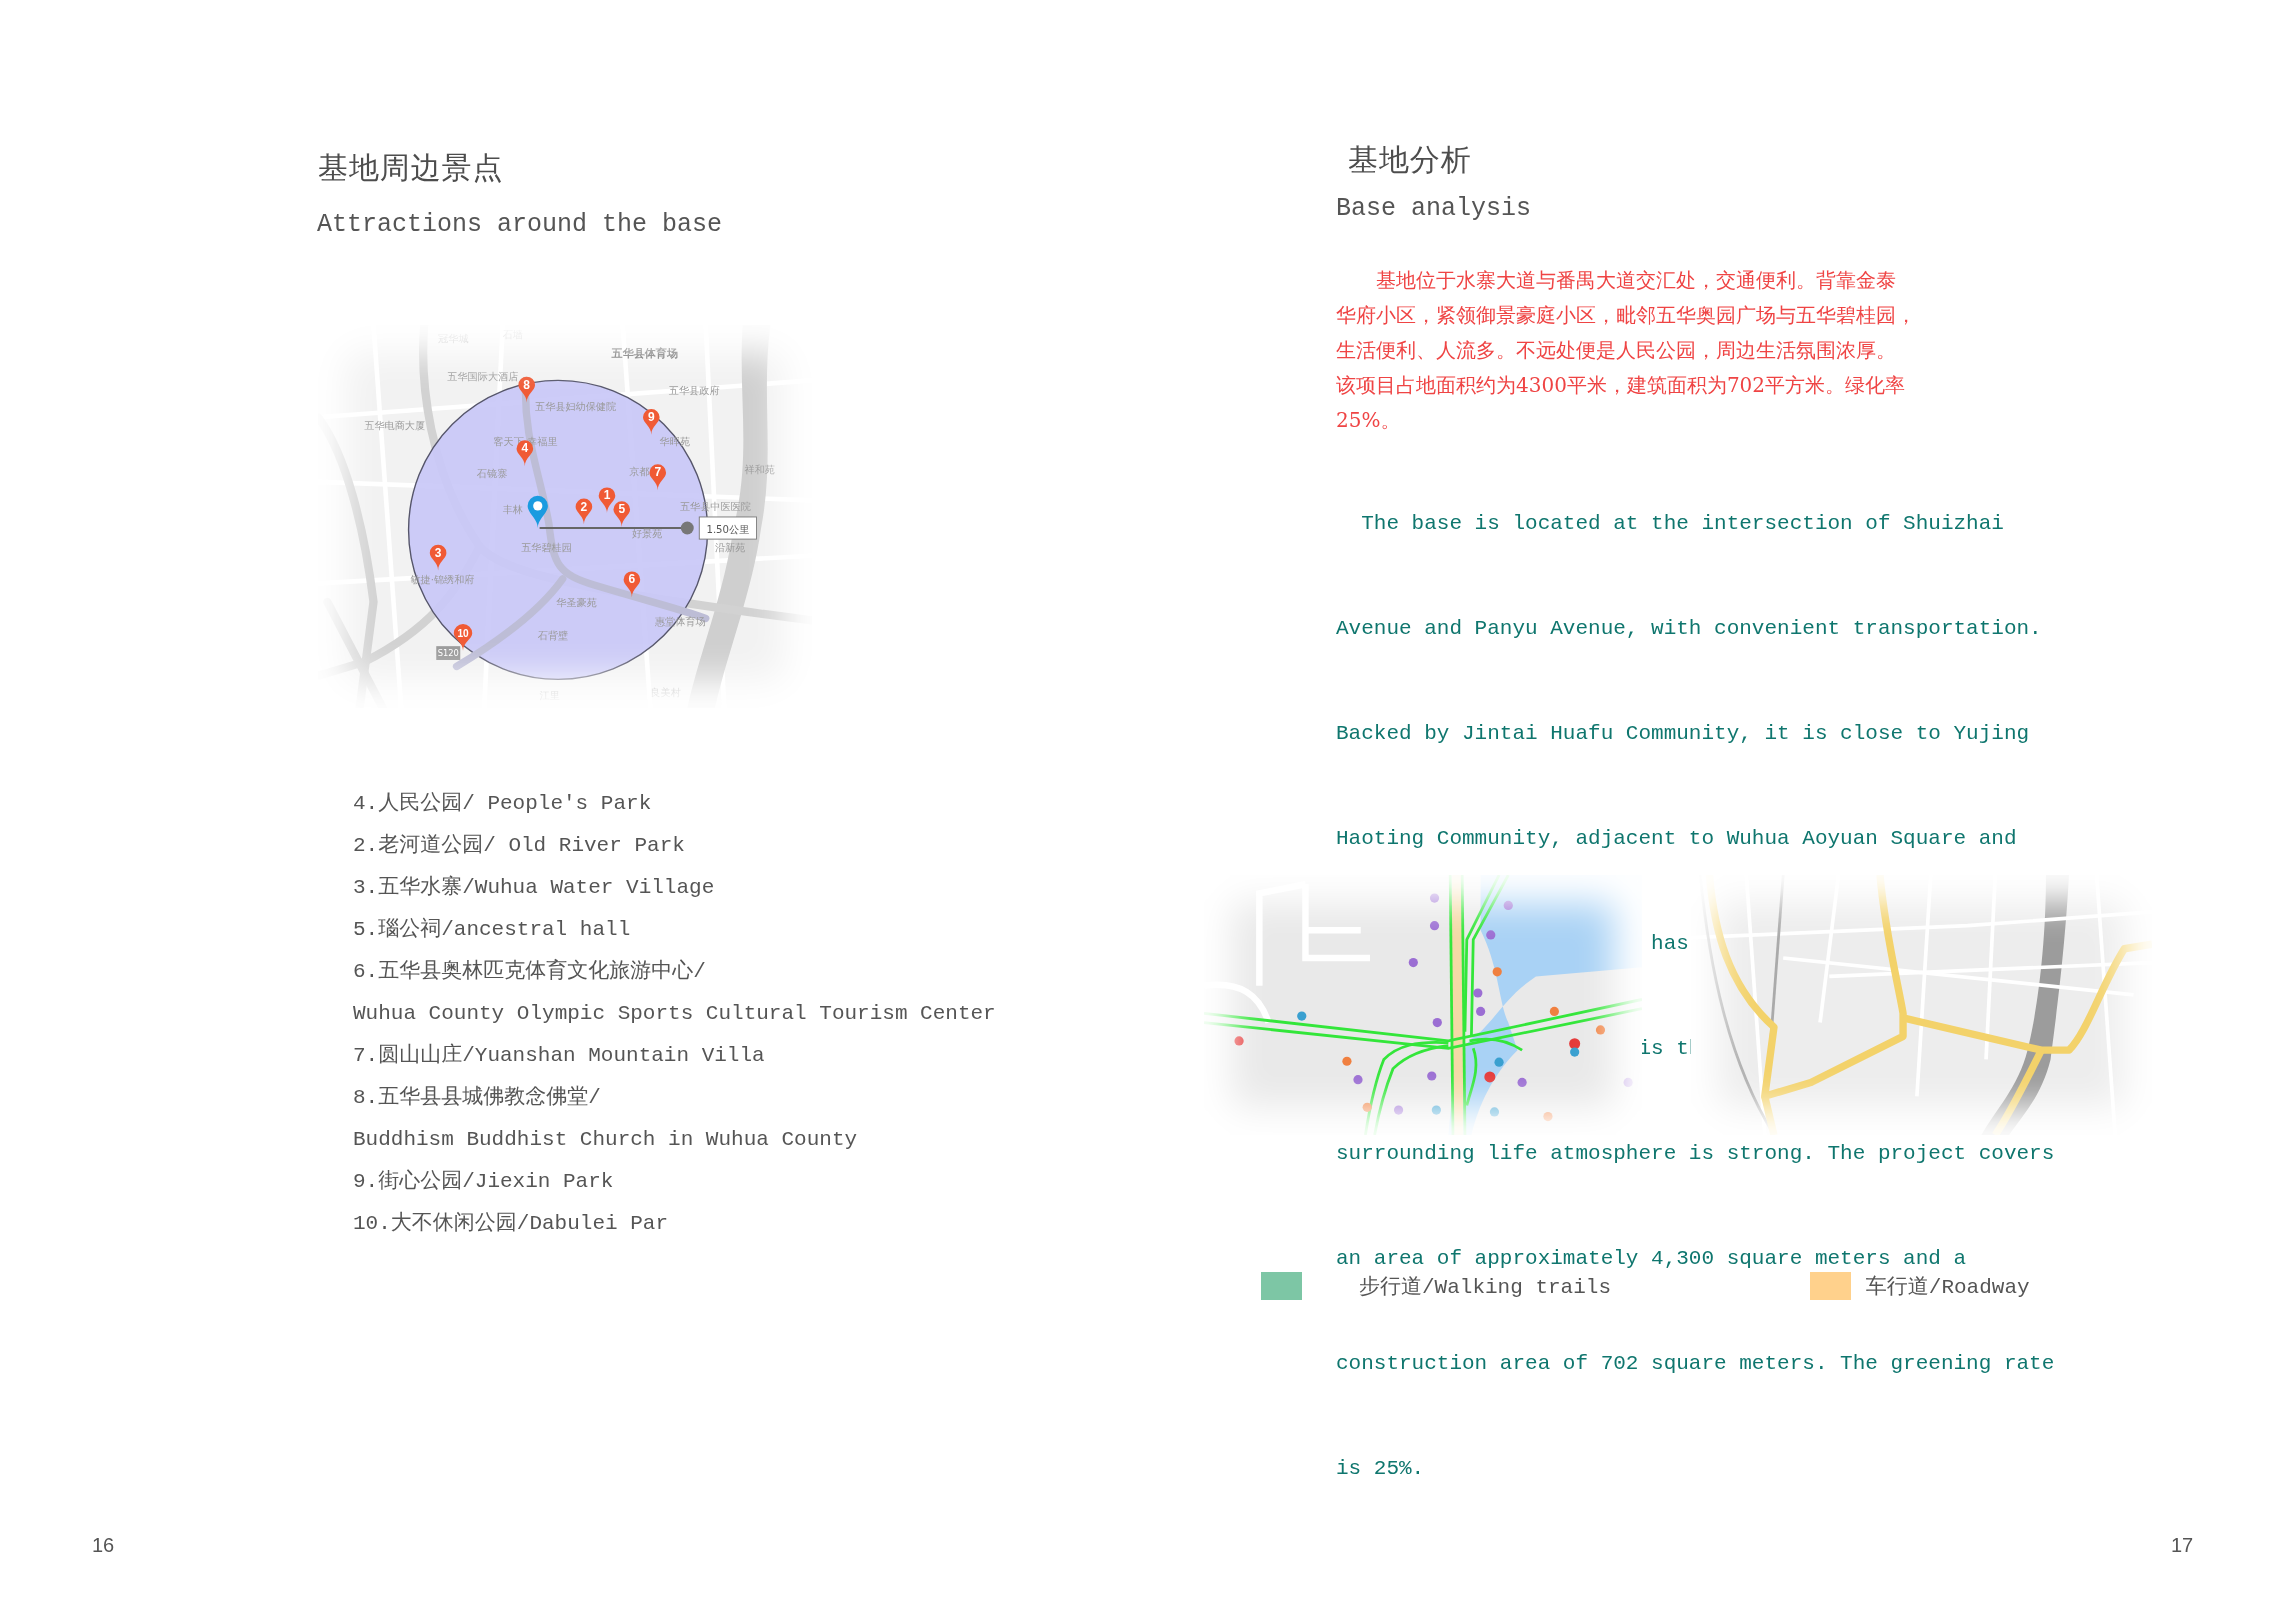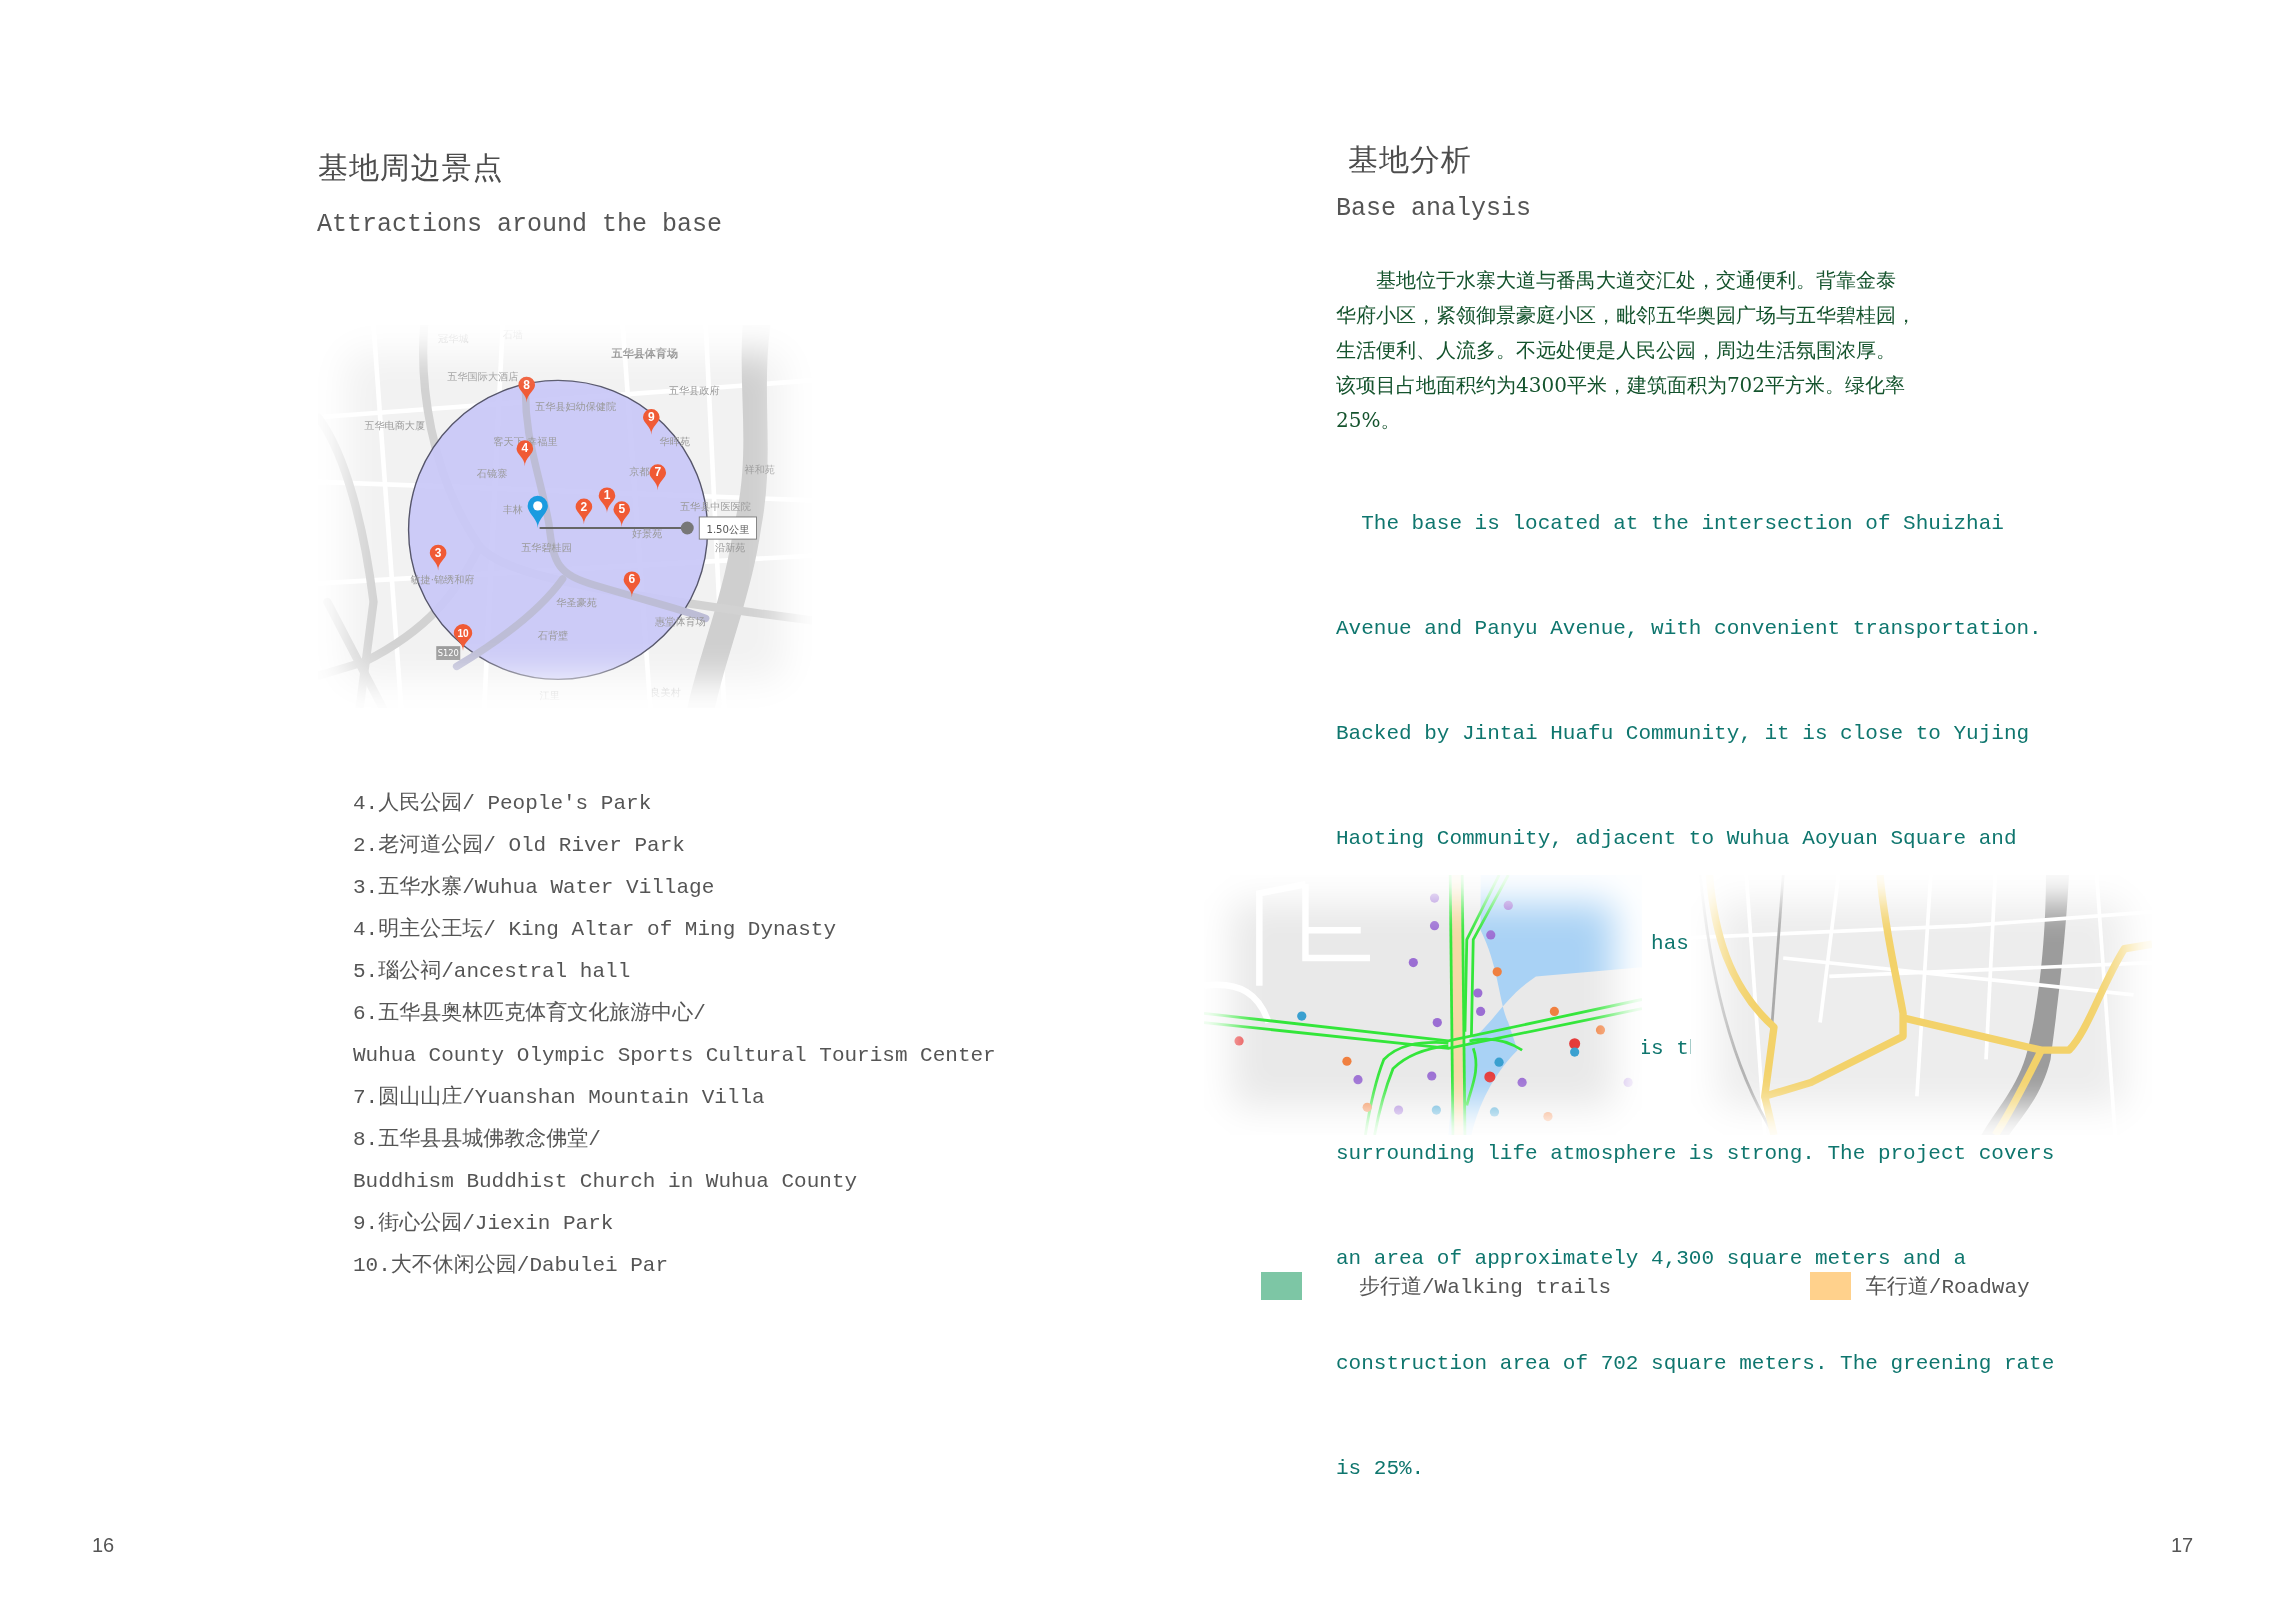--- a/index.html
+++ b/index.html
@@ -4,21 +4,21 @@
 <style>
   html, body { margin:0; padding:0; background:#ffffff; }
   body { width:2289px; height:1619px; position:relative; overflow:hidden;
          font-family:"DejaVu Serif", serif; color:#4a4a4a; }
   .abs { position:absolute; }
   .title-cn { font-family:"DejaVu Serif", serif; font-size:30px; color:#4d4d4d; letter-spacing:0.9px; }
   .title-en { font-family:"Liberation Mono", monospace; font-size:25px; color:#555; }
   .list { font-family:"Liberation Mono", monospace; font-size:21px; color:#555; }
   .list div { height:42px; line-height:42px; white-space:nowrap; }
   .para { font-family:"Liberation Mono", monospace; font-size:21px; color:#0f766e; line-height:35px; }
-  .para-cn { font-family:"DejaVu Serif", serif; font-size:20px; color:#14532d; line-height:35px; }
+  .para-cn { font-family:"DejaVu Serif", serif; font-size:20px; color:#ef4444; line-height:35px; }
   .pagenum { font-family:"Liberation Sans", sans-serif; font-size:20px; color:#555; }
   .map { overflow:hidden; }
   .fade { position:absolute; inset:0; pointer-events:none;
           box-shadow: inset 0 0 37px 28px #ffffff; }
   .legend-swatch { width:41px; height:28px; }
   .legend-label { font-family:"Liberation Mono", monospace; font-size:21px; color:#555; }
   .pin-num { font-family:"Liberation Sans", sans-serif; font-weight:bold; font-size:13px; fill:#fff; }
   .maplbl { font-family:"DejaVu Sans", sans-serif; font-size:11px; fill:#9a9a9a; }
 </style>
 </head>
@@ -137,21 +137,20 @@
         </g>
     </g>
   </svg>
   <div class="fade"></div>
 </div>
 
 <div class="abs list" style="left:353px; top:783px;">
   <div>4.人民公园/ People's Park</div>
   <div>2.老河道公园/ Old River Park</div>
   <div>3.五华水寨/Wuhua Water Village</div>
-  <div>4.明主公王坛/ King Altar of Ming Dynasty</div>
   <div>5.瑙公祠/ancestral hall</div>
   <div>6.五华县奥林匹克体育文化旅游中心/</div>
   <div>Wuhua County Olympic Sports Cultural Tourism Center</div>
   <div>7.圆山山庄/Yuanshan Mountain Villa</div>
   <div>8.五华县县城佛教念佛堂/</div>
   <div>Buddhism Buddhist Church in Wuhua County</div>
   <div>9.街心公园/Jiexin Park</div>
   <div>10.大不休闲公园/Dabulei Par</div>
 </div>
 

